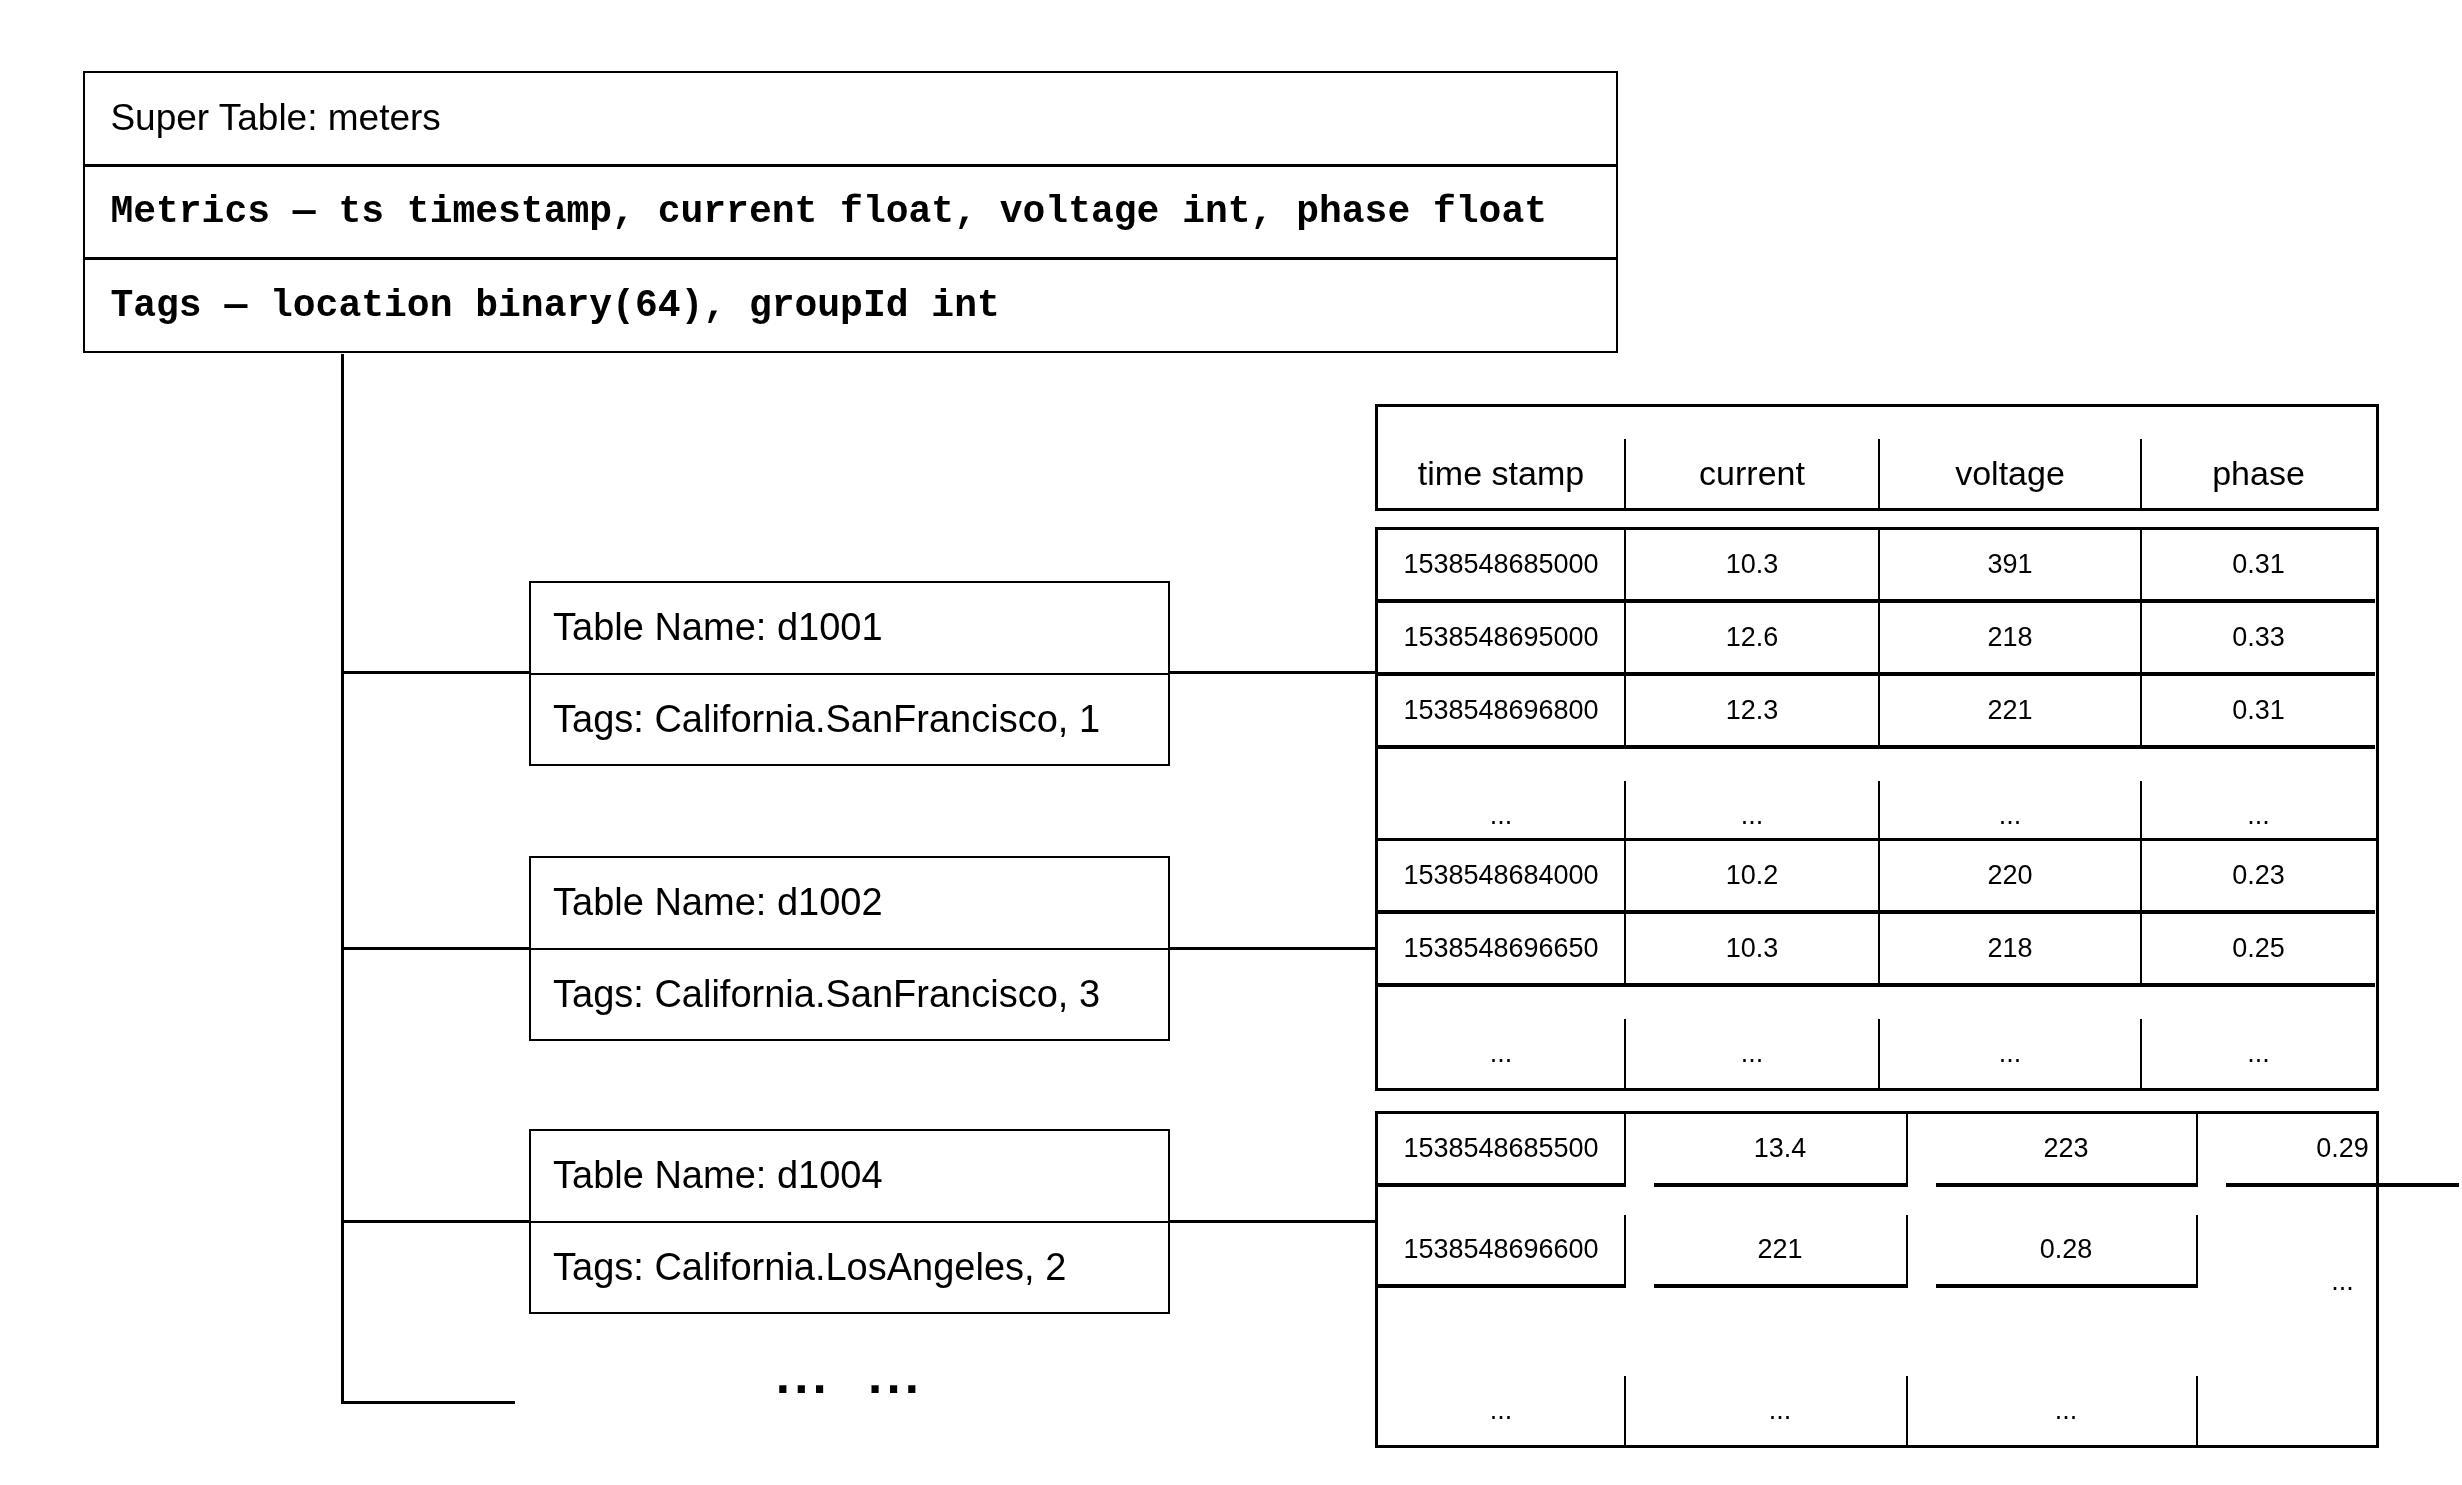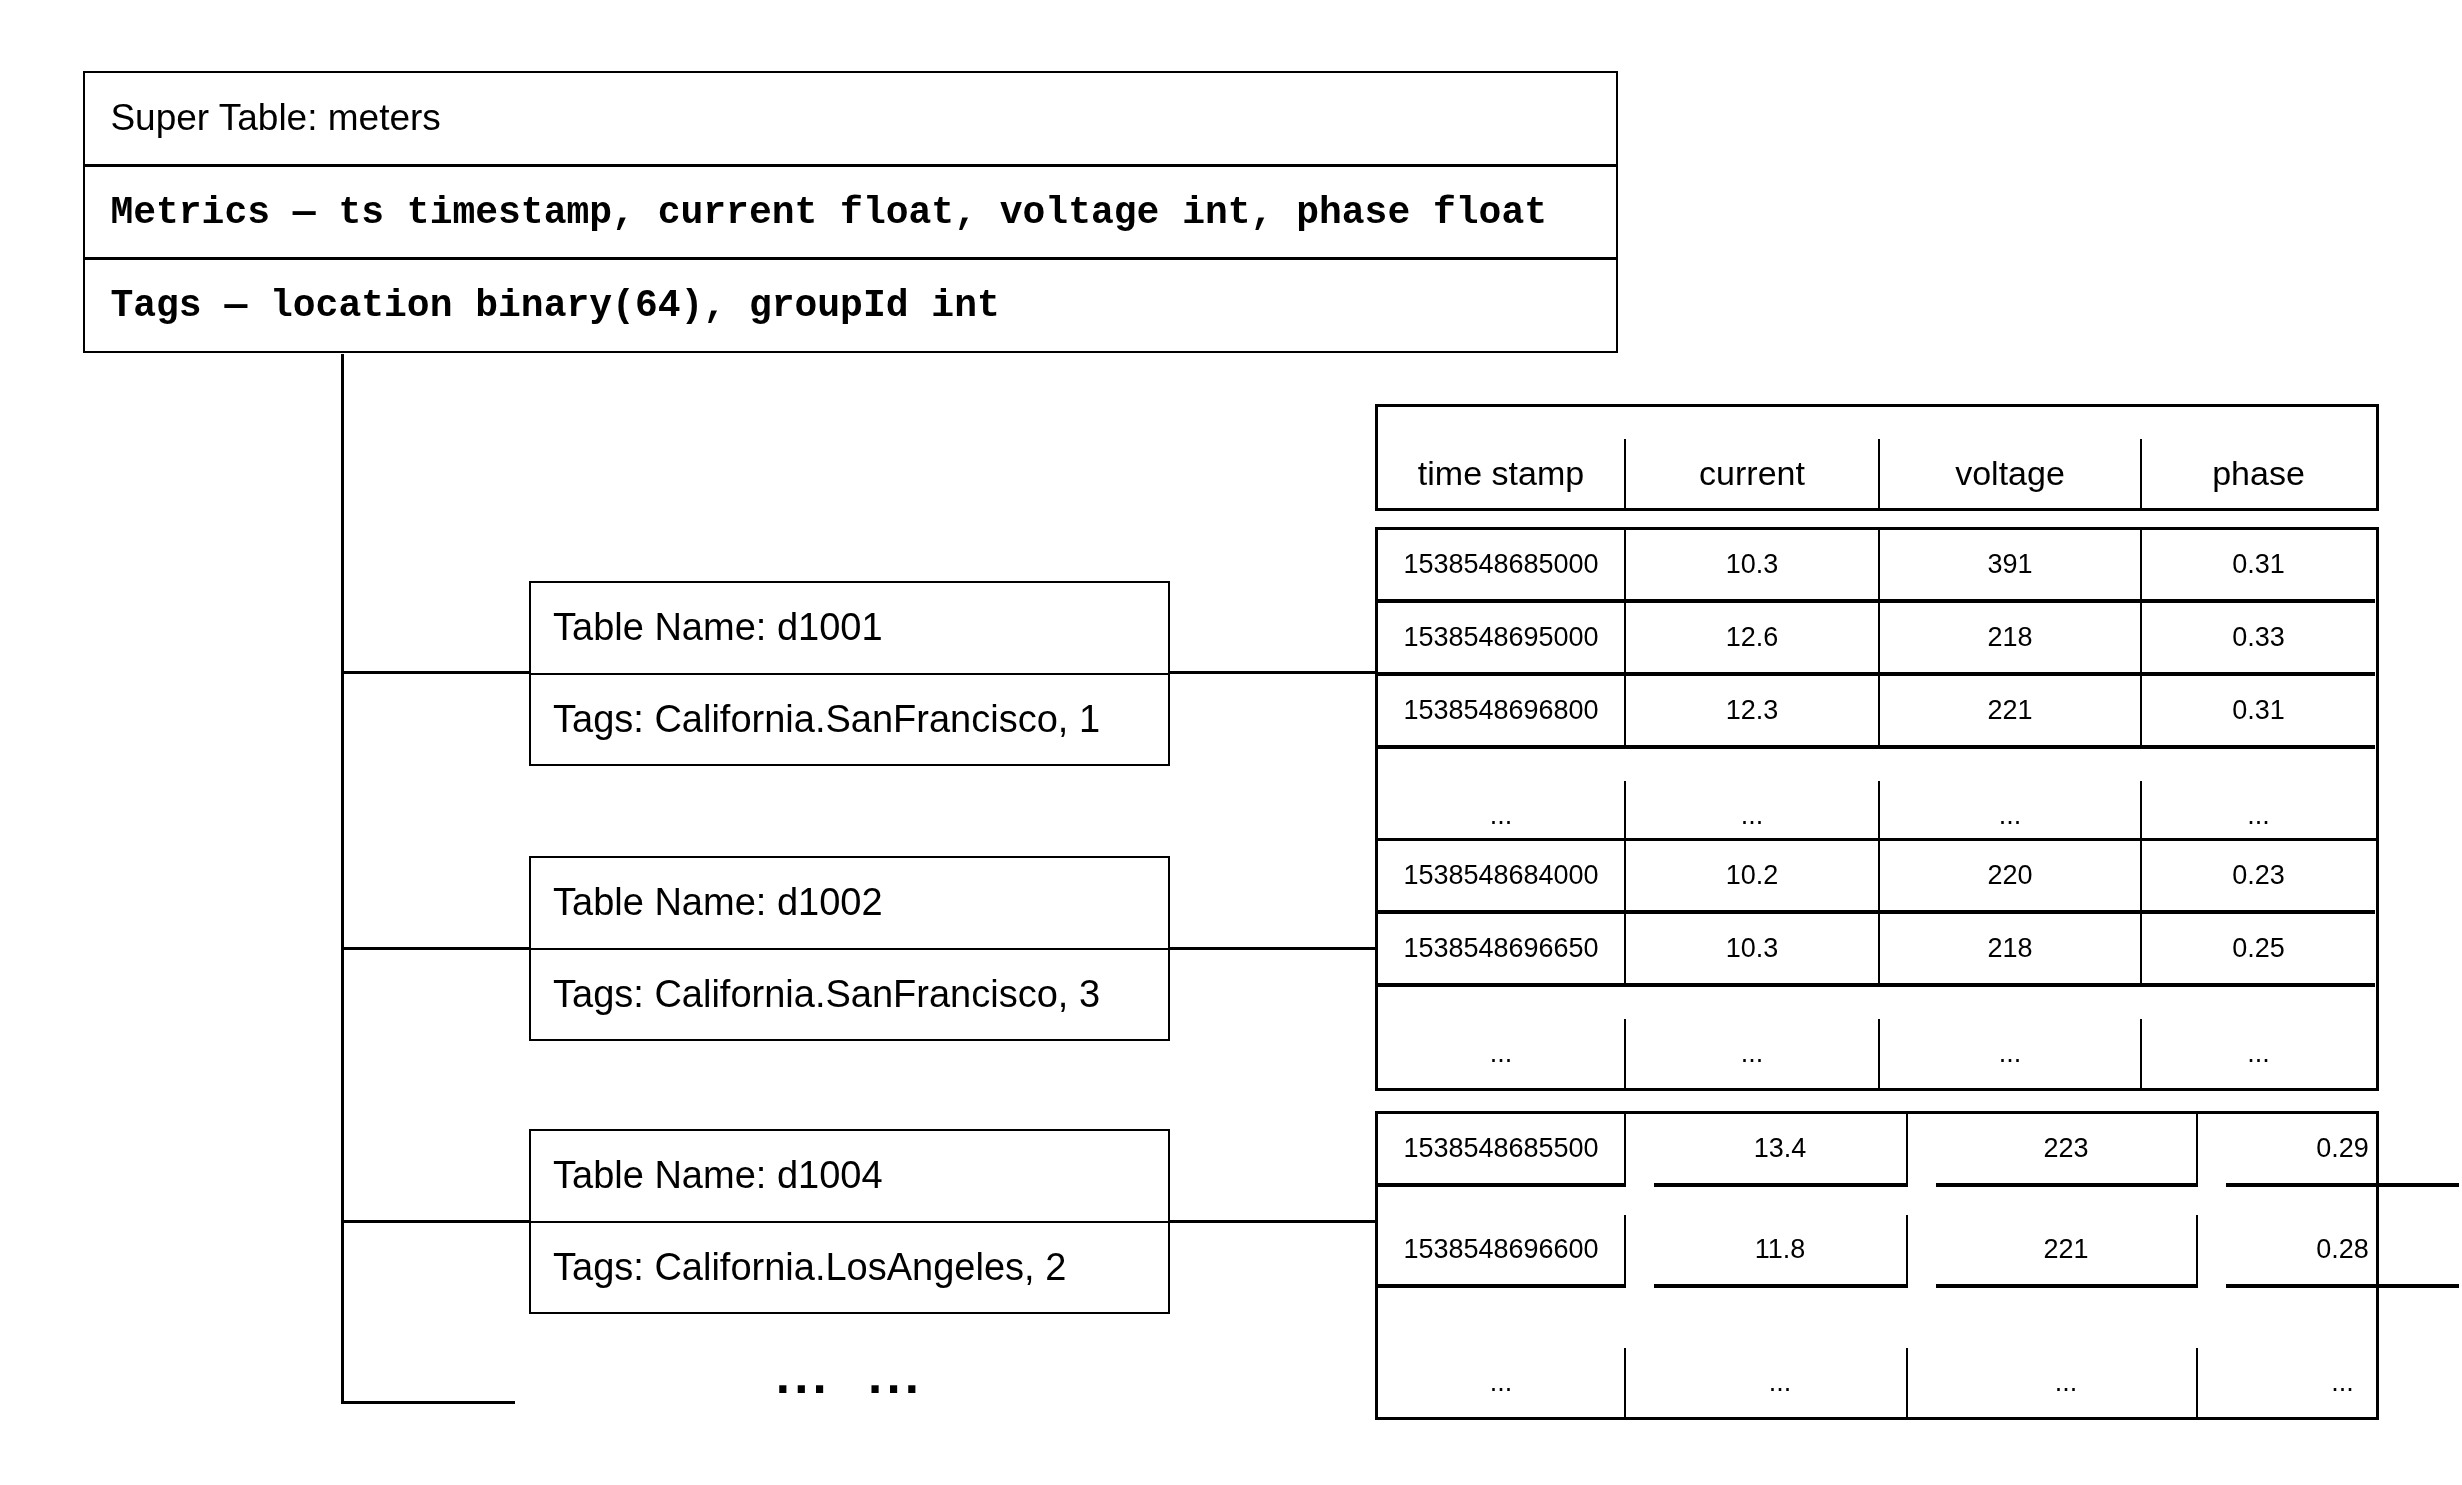--- a/index.html
+++ b/index.html
@@ -21,20 +21,21 @@
     position: absolute;
     left: 83px;
     top: 71px;
     width: 1535px;
     height: 282px;
     border: 2.5px solid #000;
     box-sizing: border-box;
     display: flex;
     flex-direction: column;
     background: #fff;
+    justify-content: flex-end;
   }
   .super-row {
     flex: 1;
     display: flex;
     align-items: center;
     padding-left: 25.4px;
     box-sizing: border-box;
     white-space: nowrap;
   }
   .super-row + .super-row {
@@ -200,21 +201,20 @@
   <div class="child-box" style="top:1129px;">
     <div class="cb-row">Table Name: d1004</div>
     <div class="cb-row">Tags: California.LosAngeles, 2</div>
   </div>
   <div class="grid4" style="top:1111px;gap:28px;">
     <div class="cell">1538548685500</div>
     <div class="cell">13.4</div>
     <div class="cell">223</div>
     <div class="cell">0.29</div>
     <div class="cell">1538548696600</div>
-    <div class="cell">11.8</div>
     <div class="cell">221</div>
     <div class="cell">0.28</div>
     <div class="cell">...</div>
     <div class="cell">...</div>
     <div class="cell">...</div>
     <div class="cell">...</div>
   </div>
 
   <div class="more-ellipsis">... ...</div>
 

